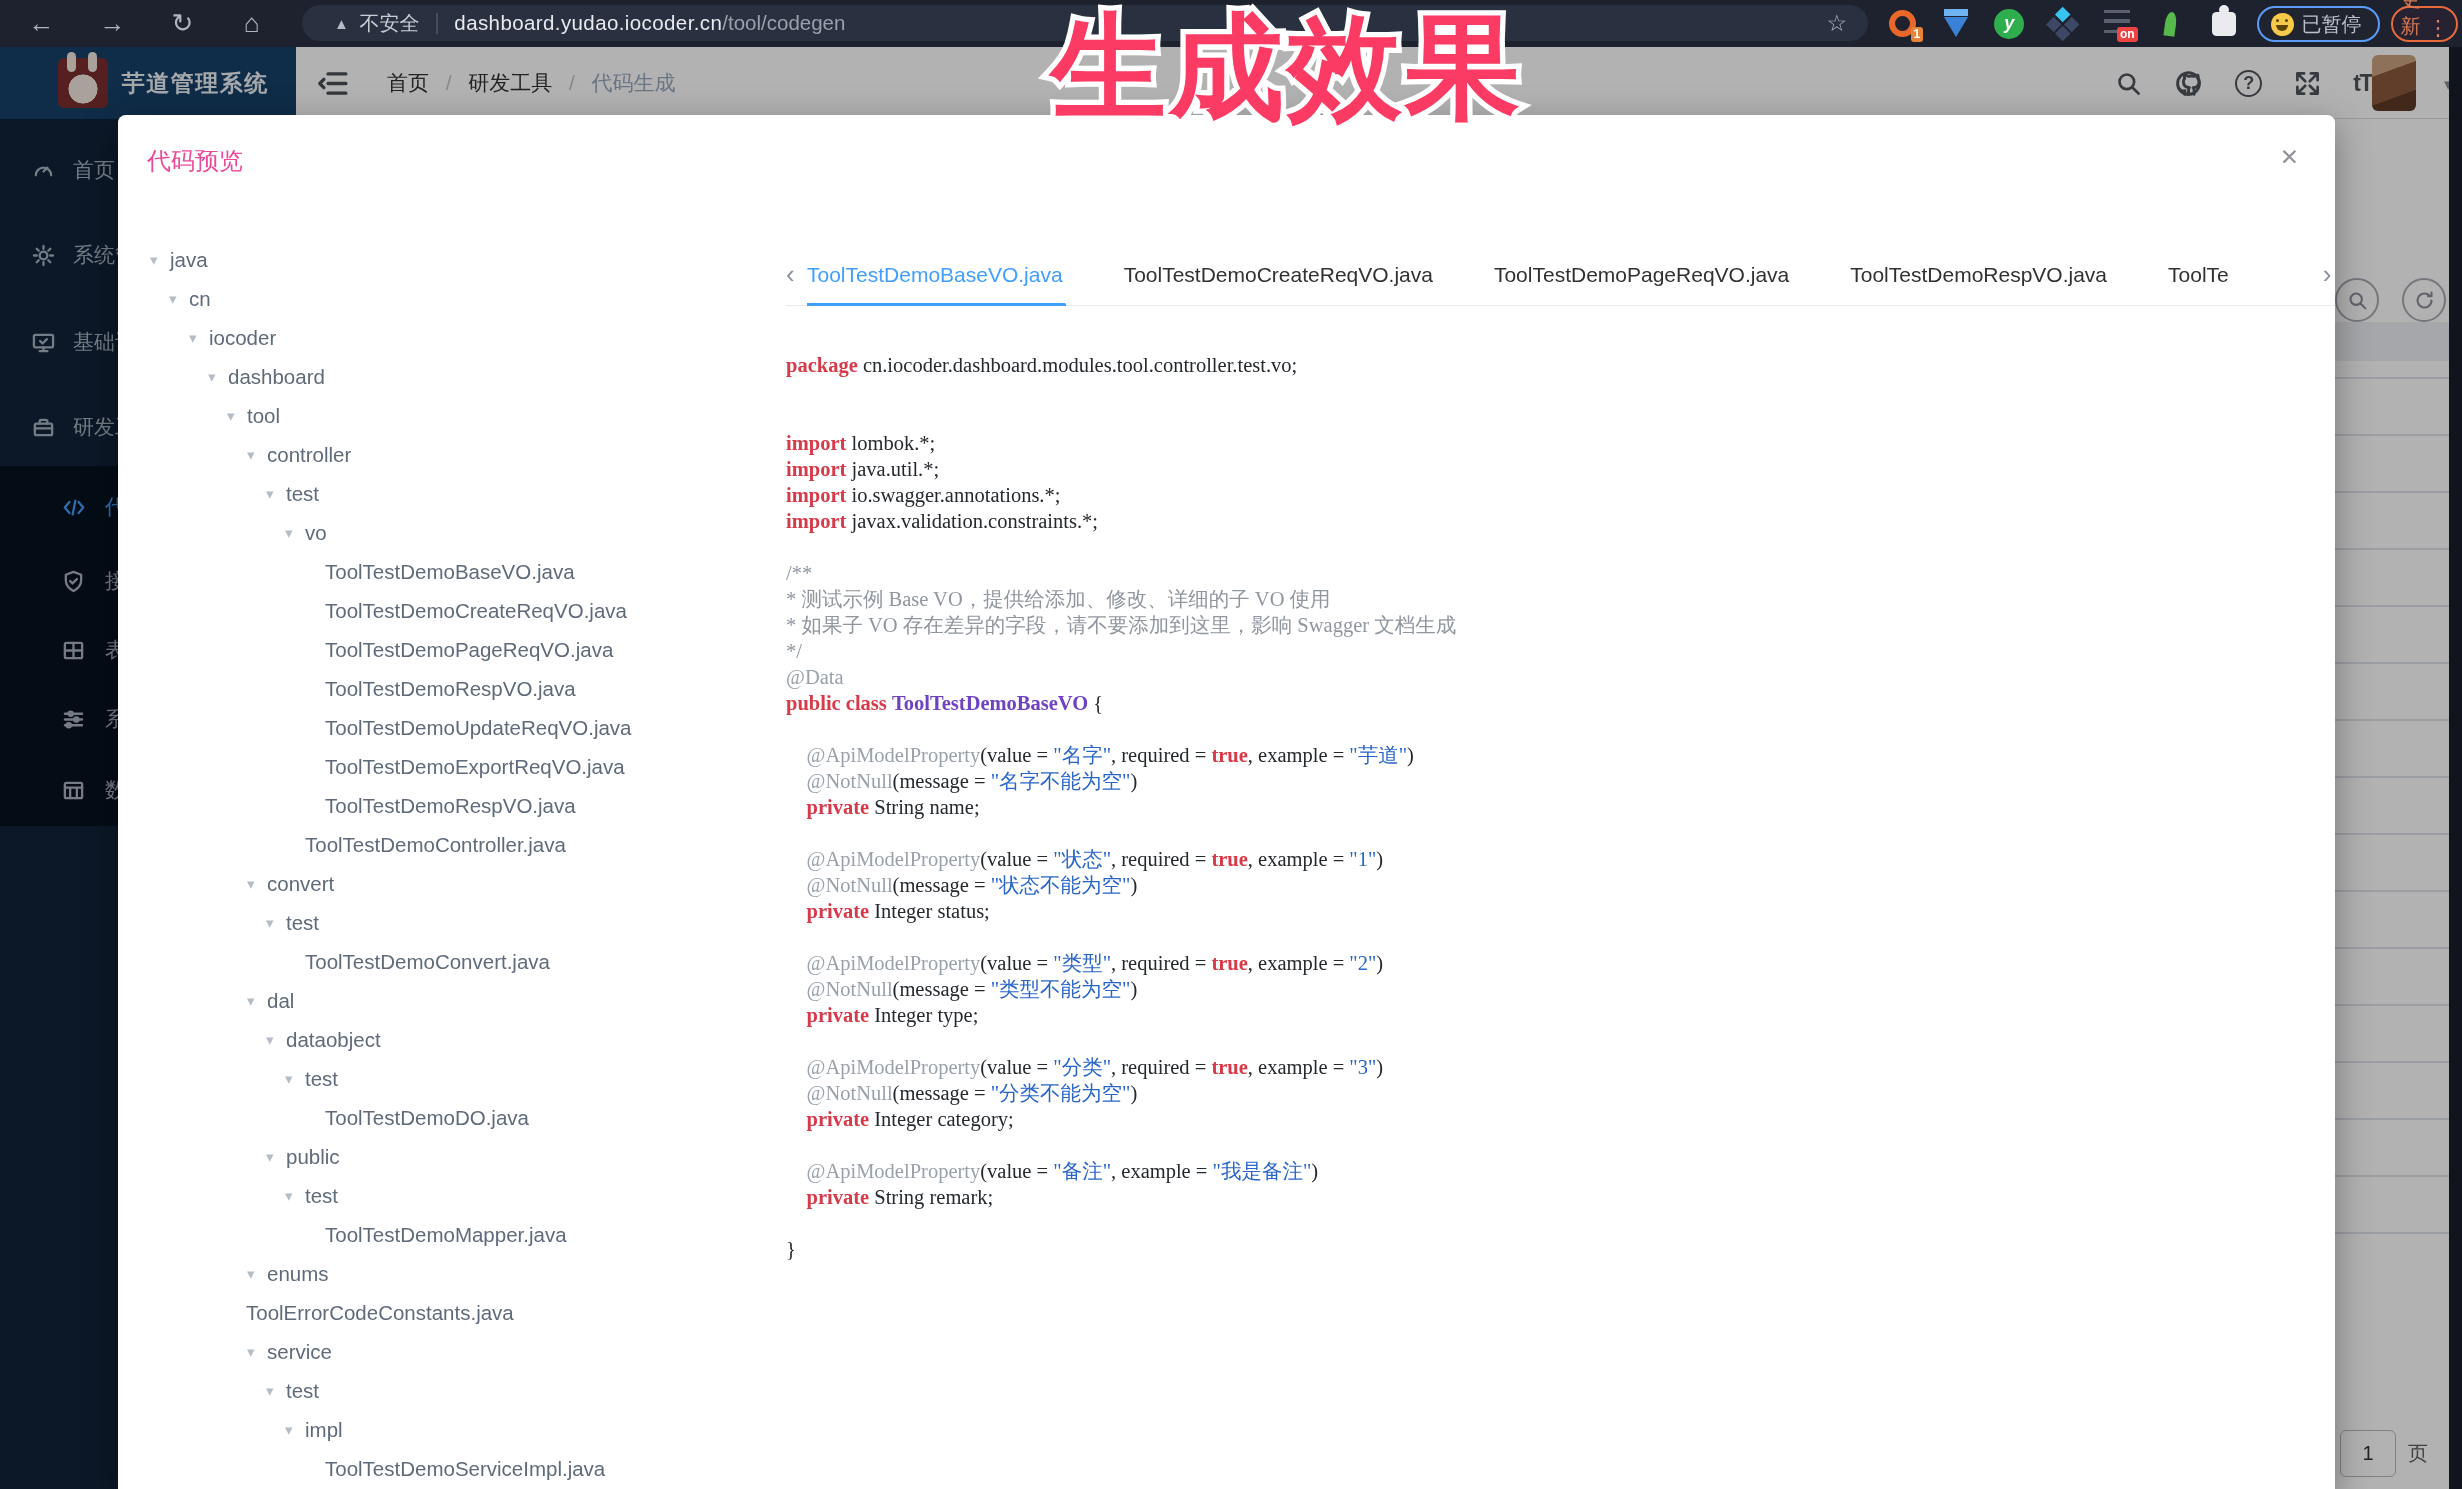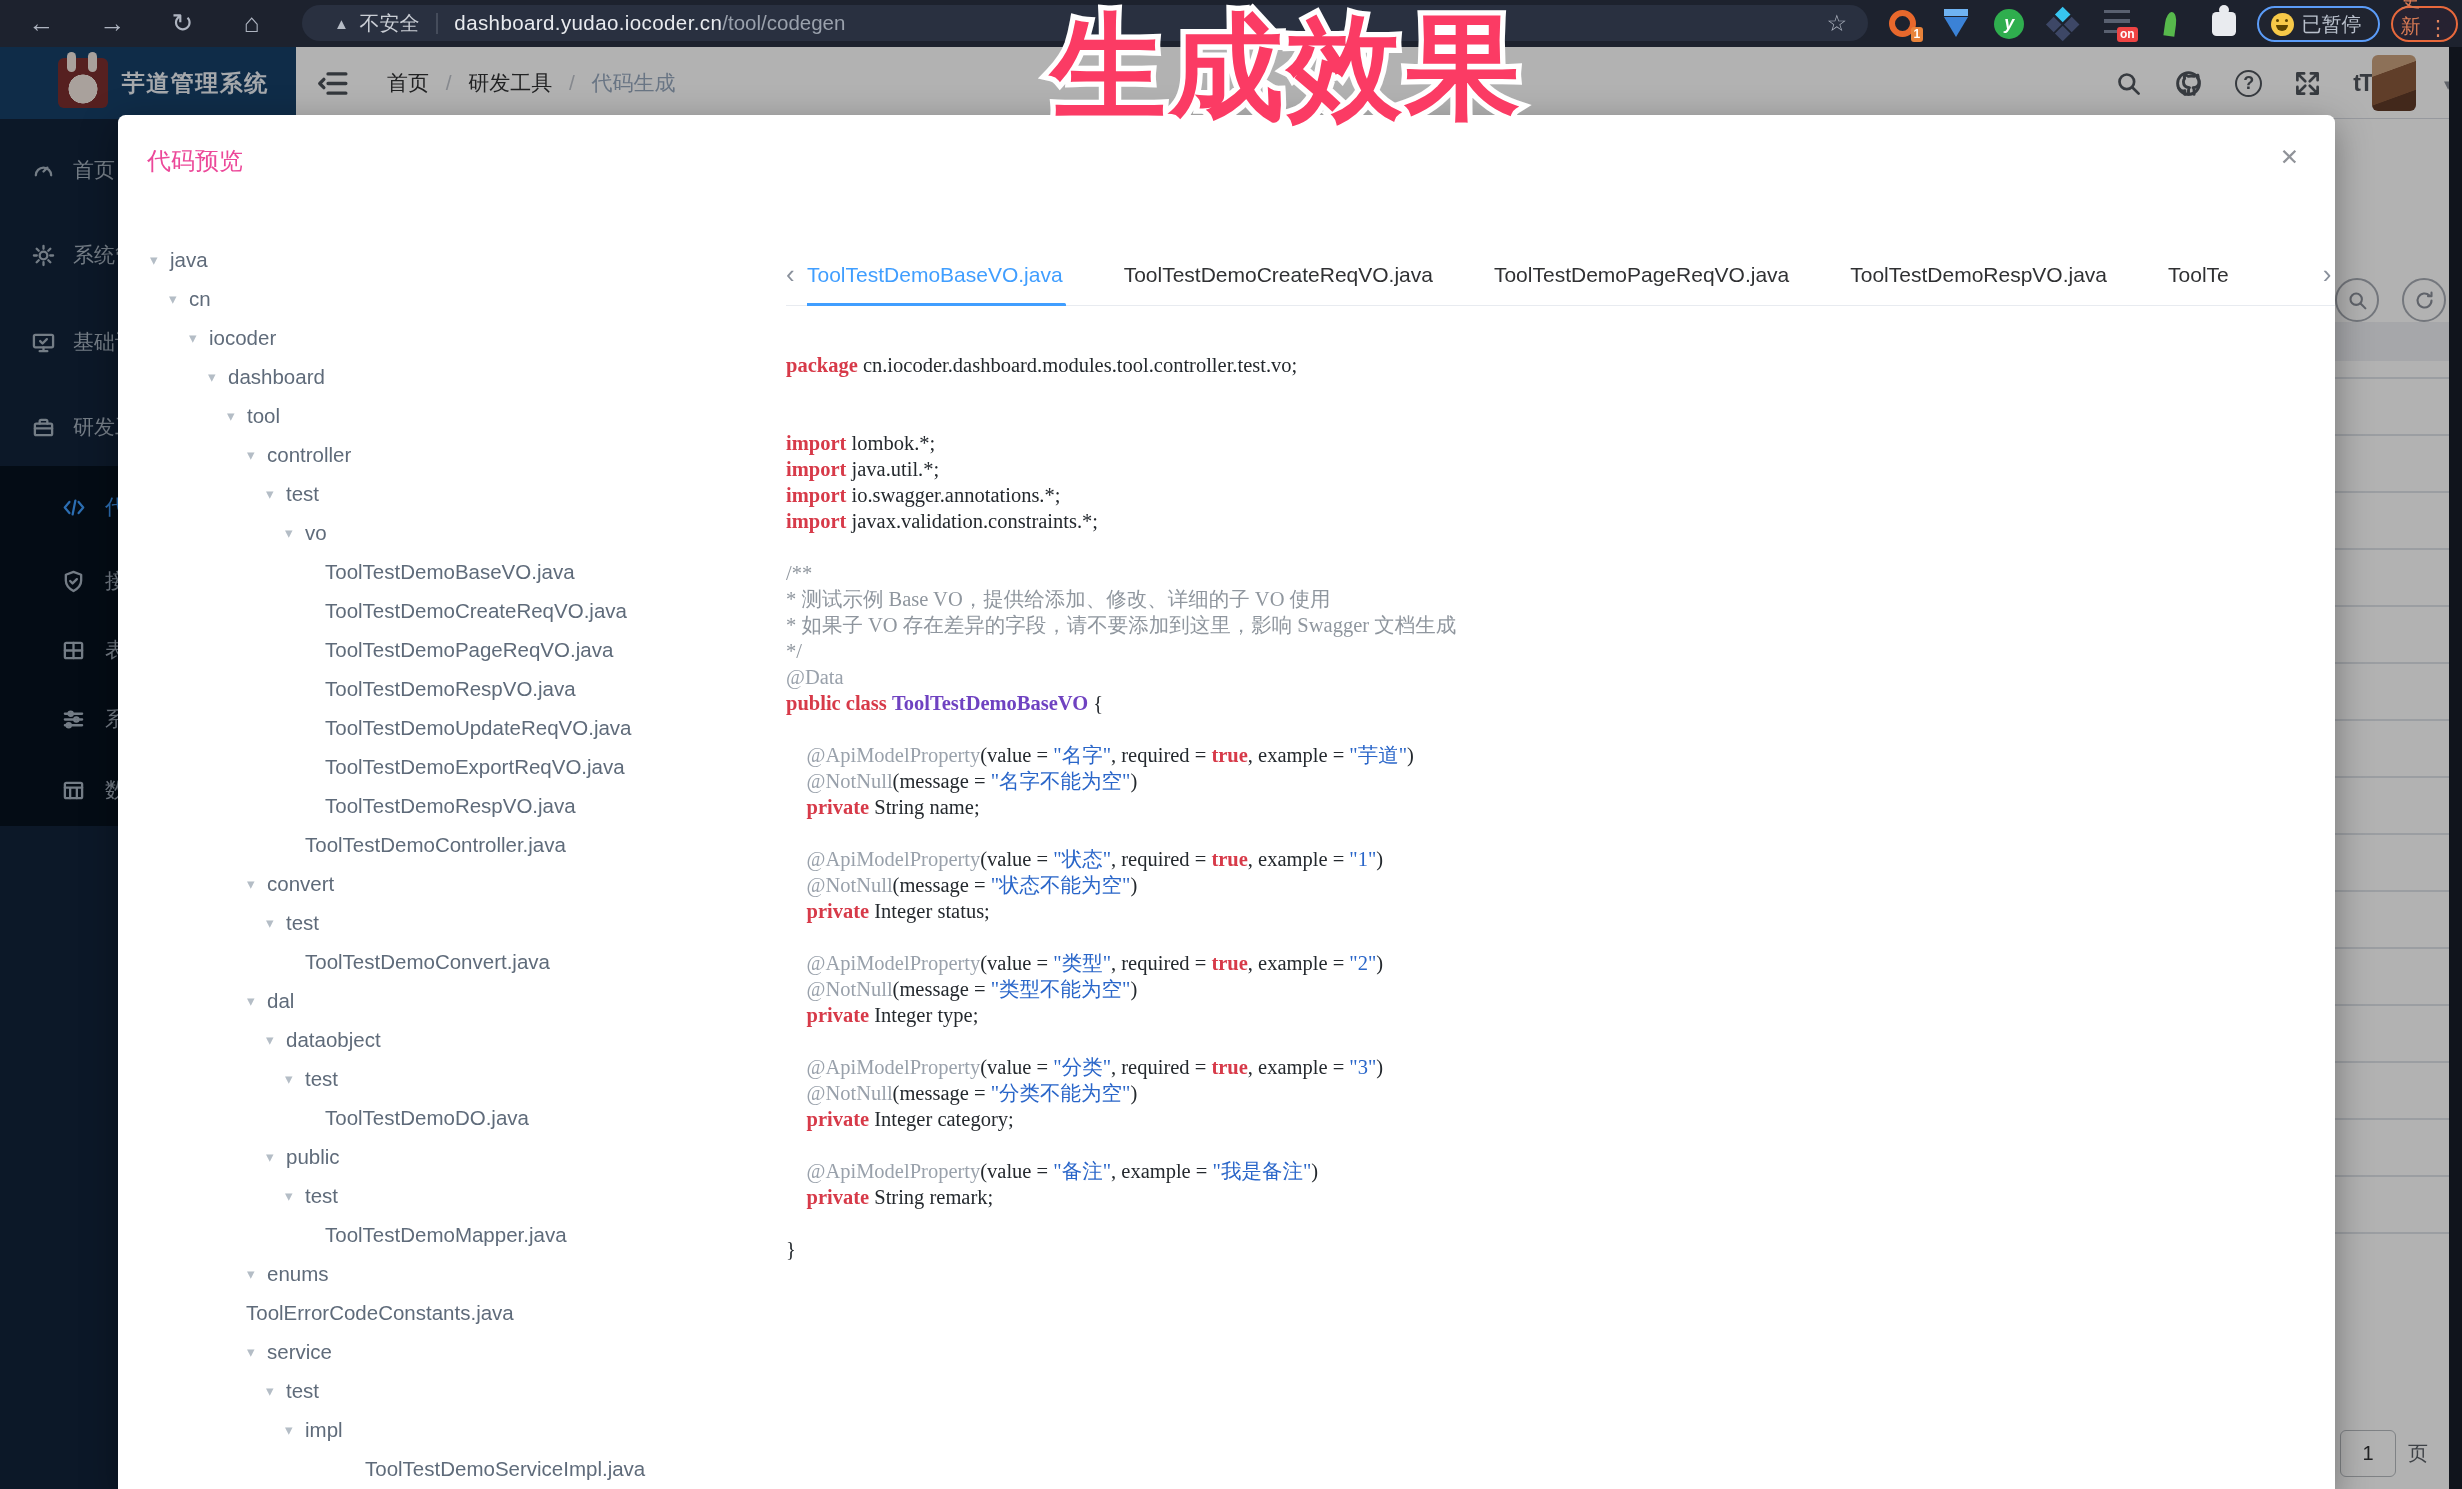--- a/index.html
+++ b/index.html
@@ -414,21 +414,21 @@
           <span>service</span>
         </div>
         <div class="tree-row" style="padding-left: 148px;">
           <span class="tree-caret">▾</span>
           <span>test</span>
         </div>
         <div class="tree-row" style="padding-left: 167px;">
           <span class="tree-caret">▾</span>
           <span>impl</span>
         </div>
-        <div class="tree-row" style="padding-left: 187px; margin-left: 40px;">
+        <div class="tree-row" style="padding-left: 187px;">
           <span class="tree-caret"></span>
           <span>ToolTestDemoServiceImpl.java</span>
         </div>
       </div>
 
     <div class="tabs-bar">
       <div class="tab-chev left">‹</div>
       <div class="tabs-wrap" id="tabs">
           <div class="tab active">ToolTestDemoBaseVO.java</div>
           <div class="tab">ToolTestDemoCreateReqVO.java</div>

